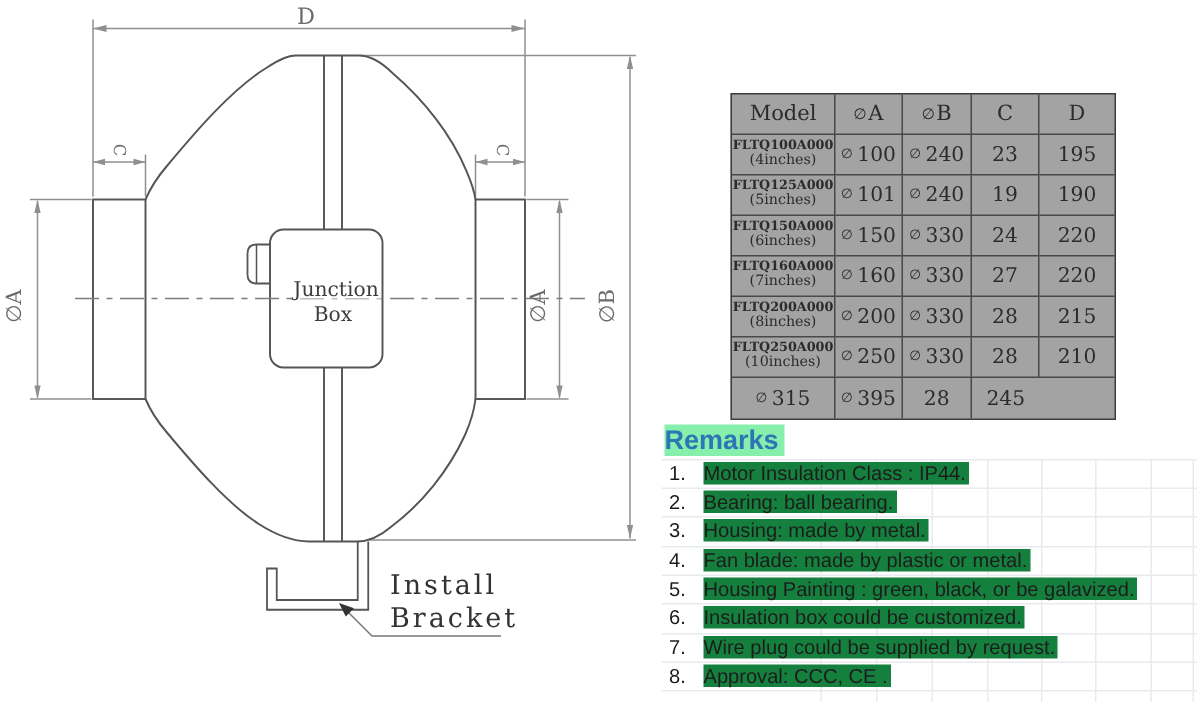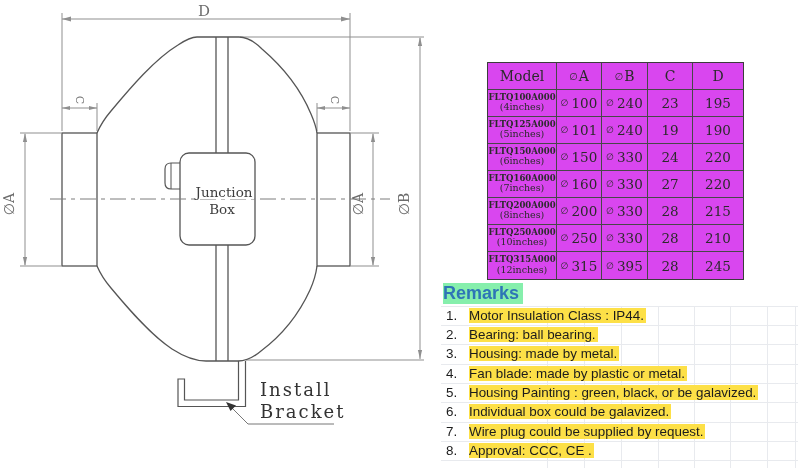--- a/index.html
+++ b/index.html
@@ -9,40 +9,40 @@
   .drawing{position:absolute;left:0;top:0;width:470px;height:469px;}
   
   .gridline{position:absolute;background:#e8eaee;}
   .gridline.h{height:1px;left:441px;width:357px;}
   .gridline.v{width:1px;top:306px;height:162px;}
   
   .dim-title{position:absolute;left:487px;top:31px;width:255px;text-align:left;
              font-family:"DejaVu Serif",serif;font-size:21px;letter-spacing:4px;color:#141414;margin-top:48px;}
   .dim-table{position:absolute;left:487px;top:62px;display:grid;
              grid-template-columns:69px 45px 46px 45px 50px;
-             grid-auto-rows:27px;border:1px solid #3c3c3c;background:#d946ef;}
+             grid-auto-rows:27px;border:1px solid #3c3c3c;background:#a3a3a3;}
   .dim-table .cell{border-right:1px solid #484848;border-bottom:1px solid #484848;
                    display:flex;align-items:center;justify-content:center;
                    font-family:"DejaVu Serif",serif;color:#2b2b2b;overflow:hidden;}
   .dim-table .cell.last-col{border-right:none;}
   .dim-table .cell.last-row{border-bottom:none;}
   .dim-table .hdr{font-size:14px;}
   .dim-table .model{flex-direction:column;line-height:1.12;padding:0 1px;}
   .dim-table .model .code{font-size:8.5px;font-weight:bold;letter-spacing:0;white-space:nowrap;}
   .dim-table .model .size{font-size:9.5px;white-space:nowrap;}
   .dim-table .num{font-size:13.5px;}
   .sym{font-family:"DejaVu Sans",sans-serif;font-size:9px;color:#2b2b2b;margin-right:3px;}
   .hdr .sym{margin-right:1px;font-size:10px;}
   
   .remarks-title{position:absolute;left:443px;top:283px;font-size:18px;font-weight:bold;
                  color:#2E75B6;background:#86efac;padding-right:4px;}
   .remark-row{position:absolute;left:441px;width:359px;height:19px;display:flex;
               align-items:center;font-size:13.4px;color:#1c1c1c;}
   .remark-row .no{width:23px;padding-left:5px;background:#fff;}
-  .remark-row .txt{background:#fde047;white-space:nowrap;padding-right:2px;}
+  .remark-row .txt{background:#15803d;white-space:nowrap;padding-right:2px;}
 </style>
 </head>
 <body>
 
 <div class="screen">
 
   <div>
     <div class="gridline h" style="top:306px"></div>
     <div class="gridline h" style="top:325px"></div>
     <div class="gridline h" style="top:344px"></div>
@@ -240,24 +240,20 @@
         <span class="sym">∅</span>
         <span>250</span>
       </div>
     <div class="cell num">
         <span class="sym">∅</span>
         <span>330</span>
       </div>
     <div class="cell num">28</div>
     <div class="cell num last-col">210</div>
 
-    <div class="cell model last-row">
-        <span class="code">FLTQ315A000</span>
-        <span class="size">(12inches)</span>
-      </div>
     <div class="cell num last-row">
         <span class="sym">∅</span>
         <span>315</span>
       </div>
     <div class="cell num last-row">
         <span class="sym">∅</span>
         <span>395</span>
       </div>
     <div class="cell num last-row">28</div>
     <div class="cell num last-col last-row">245</div>
@@ -281,21 +277,21 @@
     <div class="remark-row" style="top:364px">
         <span class="no">4.</span>
         <span class="txt">Fan blade: made by plastic or metal.</span>
       </div>
     <div class="remark-row" style="top:383px">
         <span class="no">5.</span>
         <span class="txt">Housing Painting : green, black,  or be galavized.</span>
       </div>
     <div class="remark-row" style="top:402px">
         <span class="no">6.</span>
-        <span class="txt">Individual box could be galavized.</span>
+        <span class="txt">Insulation box could be customized.</span>
       </div>
     <div class="remark-row" style="top:422px">
         <span class="no">7.</span>
         <span class="txt">Wire plug could be supplied by request.</span>
       </div>
     <div class="remark-row" style="top:441px">
         <span class="no">8.</span>
         <span class="txt">Approval: CCC, CE .</span>
       </div>
   </div>

